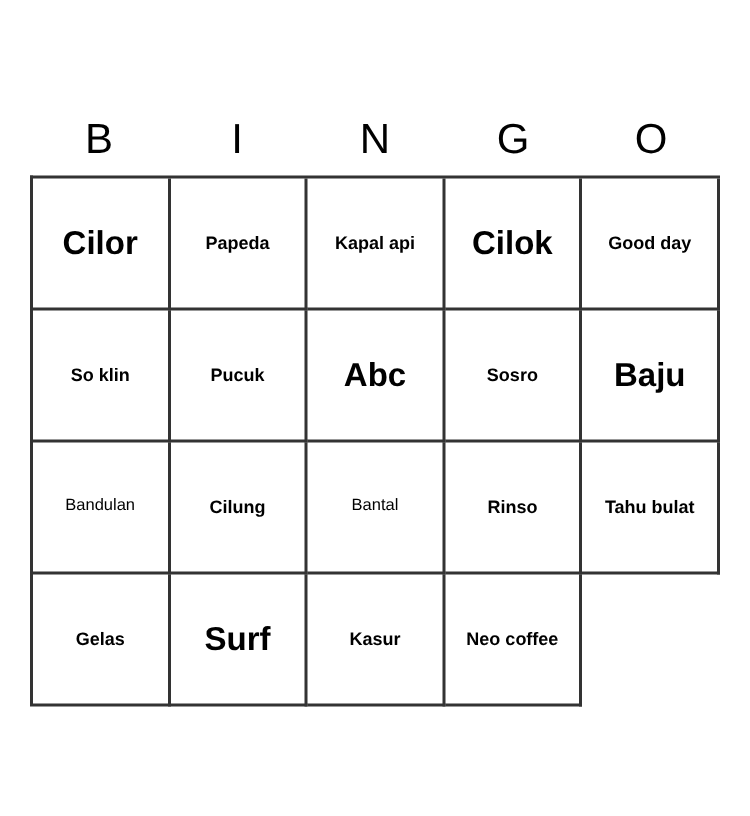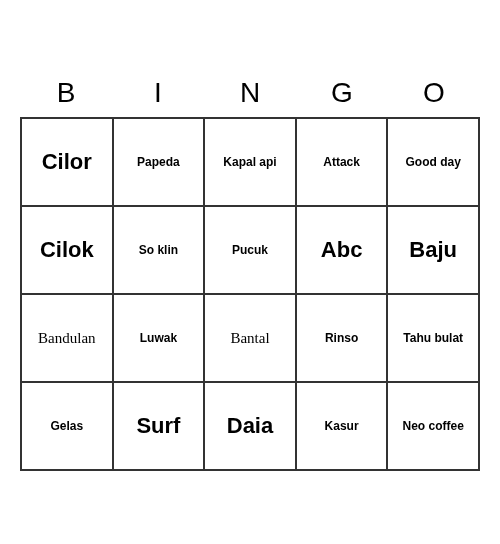--- a/index.html
+++ b/index.html
@@ -68,23 +68,22 @@
       font-size: 22px;
       font-weight: bold;
     }
 
     .cell-medium {
       font-size: 12px;
       font-weight: bold;
     }
 
     .cell-small {
-      font-size: 15px;
+      font-size: 11px;
       font-weight: normal;
-      font-family: Liberation Serif, serif;
     }
   </style>
 </head>
 <body>
 
 <div class="bingo-container">
   <div class="bingo-header">
   <div class="header-cell">B</div>
       <div class="header-cell">I</div>
       <div class="header-cell">N</div>
@@ -95,64 +94,61 @@
   <div class="bingo-cell">
         <span class="cell-large">Cilor</span>
       </div>
       <div class="bingo-cell">
         <span class="cell-medium">Papeda</span>
       </div>
       <div class="bingo-cell">
         <span class="cell-medium">Kapal api</span>
       </div>
       <div class="bingo-cell">
-        <span class="cell-medium">Attack</span>
+        <span class="cell-large">Cilok</span>
       </div>
       <div class="bingo-cell">
         <span class="cell-medium">Good day</span>
-      </div>
-      <div class="bingo-cell">
-        <span class="cell-large">Cilok</span>
       </div>
       <div class="bingo-cell">
         <span class="cell-medium">So klin</span>
       </div>
       <div class="bingo-cell">
         <span class="cell-medium">Pucuk</span>
       </div>
       <div class="bingo-cell">
         <span class="cell-large">Abc</span>
       </div>
       <div class="bingo-cell">
+        <span class="cell-medium">Sosro</span>
+      </div>
+      <div class="bingo-cell">
         <span class="cell-large">Baju</span>
       </div>
       <div class="bingo-cell">
         <span class="cell-small">Bandulan</span>
       </div>
       <div class="bingo-cell">
-        <span class="cell-medium">Luwak</span>
+        <span class="cell-medium">Cilung</span>
       </div>
       <div class="bingo-cell">
         <span class="cell-small">Bantal</span>
       </div>
       <div class="bingo-cell">
         <span class="cell-medium">Rinso</span>
       </div>
       <div class="bingo-cell">
         <span class="cell-medium">Tahu bulat</span>
       </div>
       <div class="bingo-cell">
         <span class="cell-medium">Gelas</span>
       </div>
       <div class="bingo-cell">
         <span class="cell-large">Surf</span>
       </div>
       <div class="bingo-cell">
-        <span class="cell-large">Daia</span>
-      </div>
-      <div class="bingo-cell">
         <span class="cell-medium">Kasur</span>
       </div>
       <div class="bingo-cell">
         <span class="cell-medium">Neo coffee</span>
       </div>
     </div>
 </div>
 
 </body></html>

